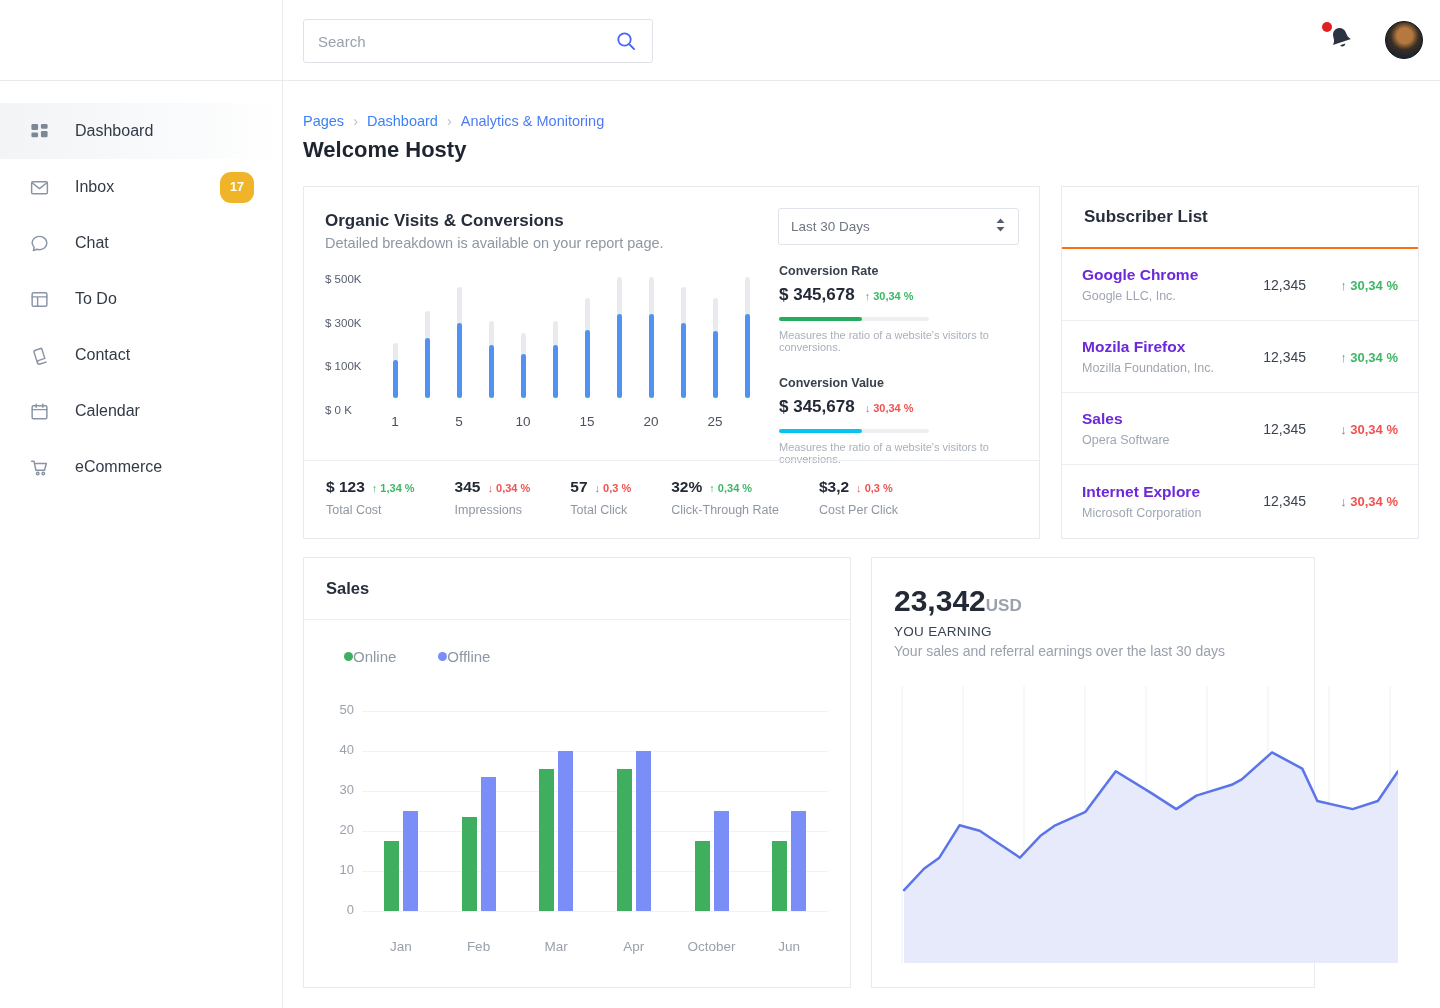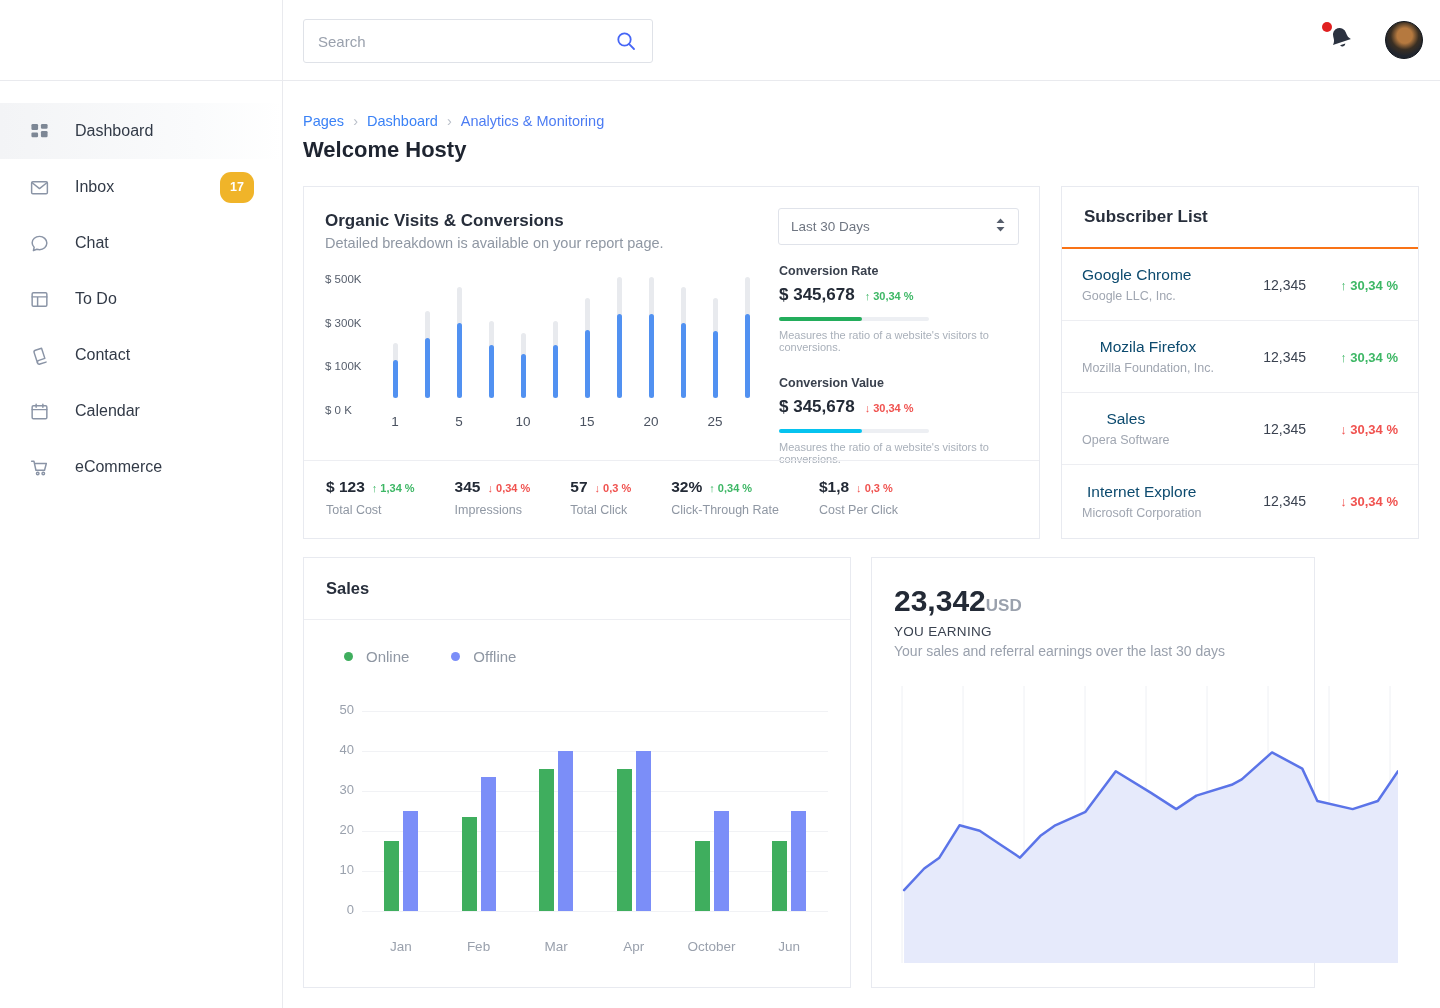--- a/index.html
+++ b/index.html
@@ -76,29 +76,29 @@
   .chg[data-dir="up"]   { color:#3db765; }
   .chg[data-dir="down"] { color:#f0524f; }
   .chg[data-dir="up"]::before   { content:"↑ "; }
   .chg[data-dir="down"]::before { content:"↓ "; }
   .chg.lg { font-size:13px; }
 
   
   .s-title { height:62px; display:flex; align-items:center; padding:0 22px; font-size:17px; font-weight:bold; color:#272e3b; border-bottom:2px solid #f97316; }
   .sub-row { height:72px; display:flex; align-items:center; padding:0 20px; border-bottom:1px solid #edeef2; }
   .sub-row:last-child { border-bottom:none; }
-  .sub-name { font-size:15.5px; color:#0c4a6e; font-weight:400;text-align:center; }
+  .sub-name { font-size:15.5px; color:#6d28d9; font-weight:700; }
   .sub-company { margin-top:5px; font-size:12.5px; color:#a0a6b1; }
   .sub-value { margin-left:auto; font-size:14px; color:#3a4250; }
   .sub-chg { width:92px; text-align:right; }
 
   
   .sales-title { height:62px; display:flex; align-items:center; padding:0 22px; font-size:16.5px; font-weight:bold; color:#272e3b; border-bottom:1px solid #edeef2; }
   .legend { position:absolute; left:40px; top:90px; display:flex; gap:42px; align-items:center; font-size:15px; color:#8f97a3; }
-  .legend-item { display:flex; align-items:center; gap:13px; }
+  .legend-item { display:flex; align-items:center; }
   .legend-dot { width:9px; height:9px; border-radius:50%; }
   .sales-chart { position:absolute; left:18px; top:135px; width:512px; height:270px; }
   .s-plot { position:absolute; left:6px; top:18px; right:6px; height:200px; }
   .s-gridline { position:absolute; left:34px; right:0; height:1px; background:#f1f2f5; }
   .s-ylabel { position:absolute; left:0; width:26px; text-align:right; font-size:13px; color:#9aa1ad; }
   .s-groups { position:absolute; left:34px; right:0; top:0; bottom:0; display:flex; }
   .s-slot { flex:1; display:flex; align-items:flex-end; justify-content:center; gap:4px; }
   .s-bar { width:15px; }
   #s-months { position:absolute; left:40px; right:6px; top:246px; display:flex; }
   .s-month { flex:1; text-align:center; font-size:13.5px; color:#9aa1ad; }
@@ -374,21 +374,21 @@
     </div>
     <div class="stat">
       <div class="stat-value-row">
           <span class="stat-value">32%</span>
           <span class="chg" data-dir="up">0,34 %</span>
         </div>
       <div class="stat-label">Click-Through Rate</div>
     </div>
     <div class="stat">
       <div class="stat-value-row">
-          <span class="stat-value">$1,8</span>
+          <span class="stat-value">$3,2</span>
           <span class="chg" data-dir="down">0,3 %</span>
         </div>
       <div class="stat-label">Cost Per Click</div>
     </div>
   </div>
 </div>
 
 <div class="card" id="subscriber-card">
   <div class="s-title">Subscriber List</div>
 

